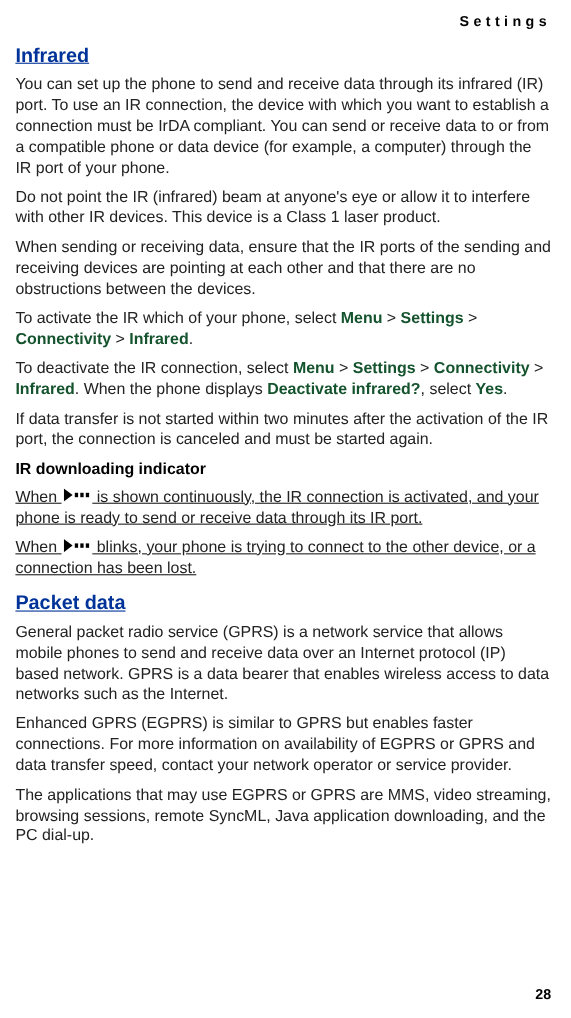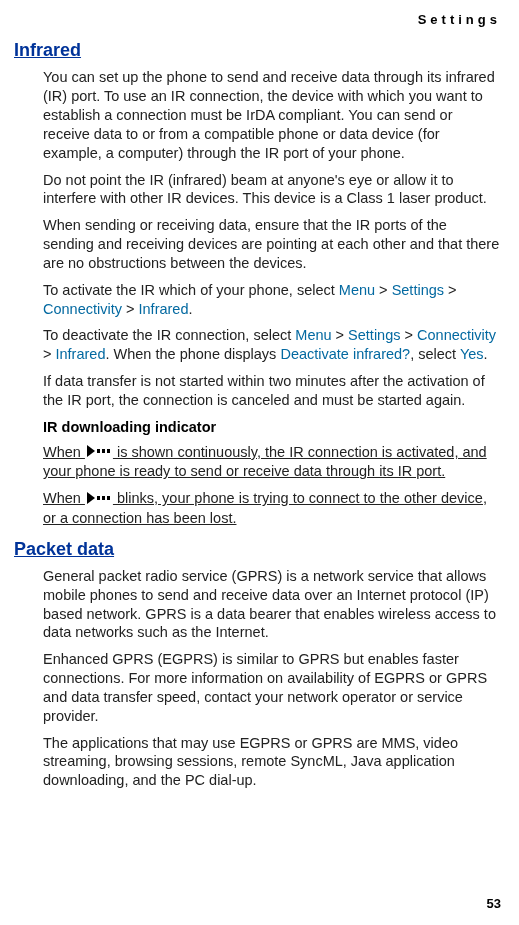--- a/index.html
+++ b/index.html
@@ -29,25 +29,24 @@
       text-decoration: underline;
       margin-top: 10px;
       margin-bottom: 6px;
     }
     .section-title.first {
       margin-top: 0;
     }
     p {
       margin-bottom: 8px;
       color: #222;
-      margin-left: 29px;
     }
     .menu-link {
-      color: #0369a1;
-      font-weight: normal;
+      color: #14532d;
+      font-weight: bold;
       text-align: center;
     }
     .sub-heading {
       font-weight: bold;
       margin-bottom: 6px;
       color: #000;
     }
     .ir-icon {
       display: inline-block;
       vertical-align: middle;
@@ -105,13 +104,13 @@
         <rect x="20" y="4" width="3" height="4" fill="#000"></rect>
       </svg></span><span> blinks, your phone is trying to connect to the other device, or a connection has been lost.</span>
 </p>
 
 <h2 class="section-title">Packet data</h2>
 
 <p>General packet radio service (GPRS) is a network service that allows mobile phones to send and receive data over an Internet protocol (IP) based network. GPRS is a data bearer that enables wireless access to data networks such as the Internet.</p>
 <p>Enhanced GPRS (EGPRS) is similar to GPRS but enables faster connections. For more information on availability of EGPRS or GPRS and data transfer speed, contact your network operator or service provider.</p>
 <p>The applications that may use EGPRS or GPRS are MMS, video streaming, browsing sessions, remote SyncML, Java application downloading, and the PC dial-up.</p>
 
-<div class="page-number">53</div>
+<div class="page-number">28</div>
 
 </body></html>

